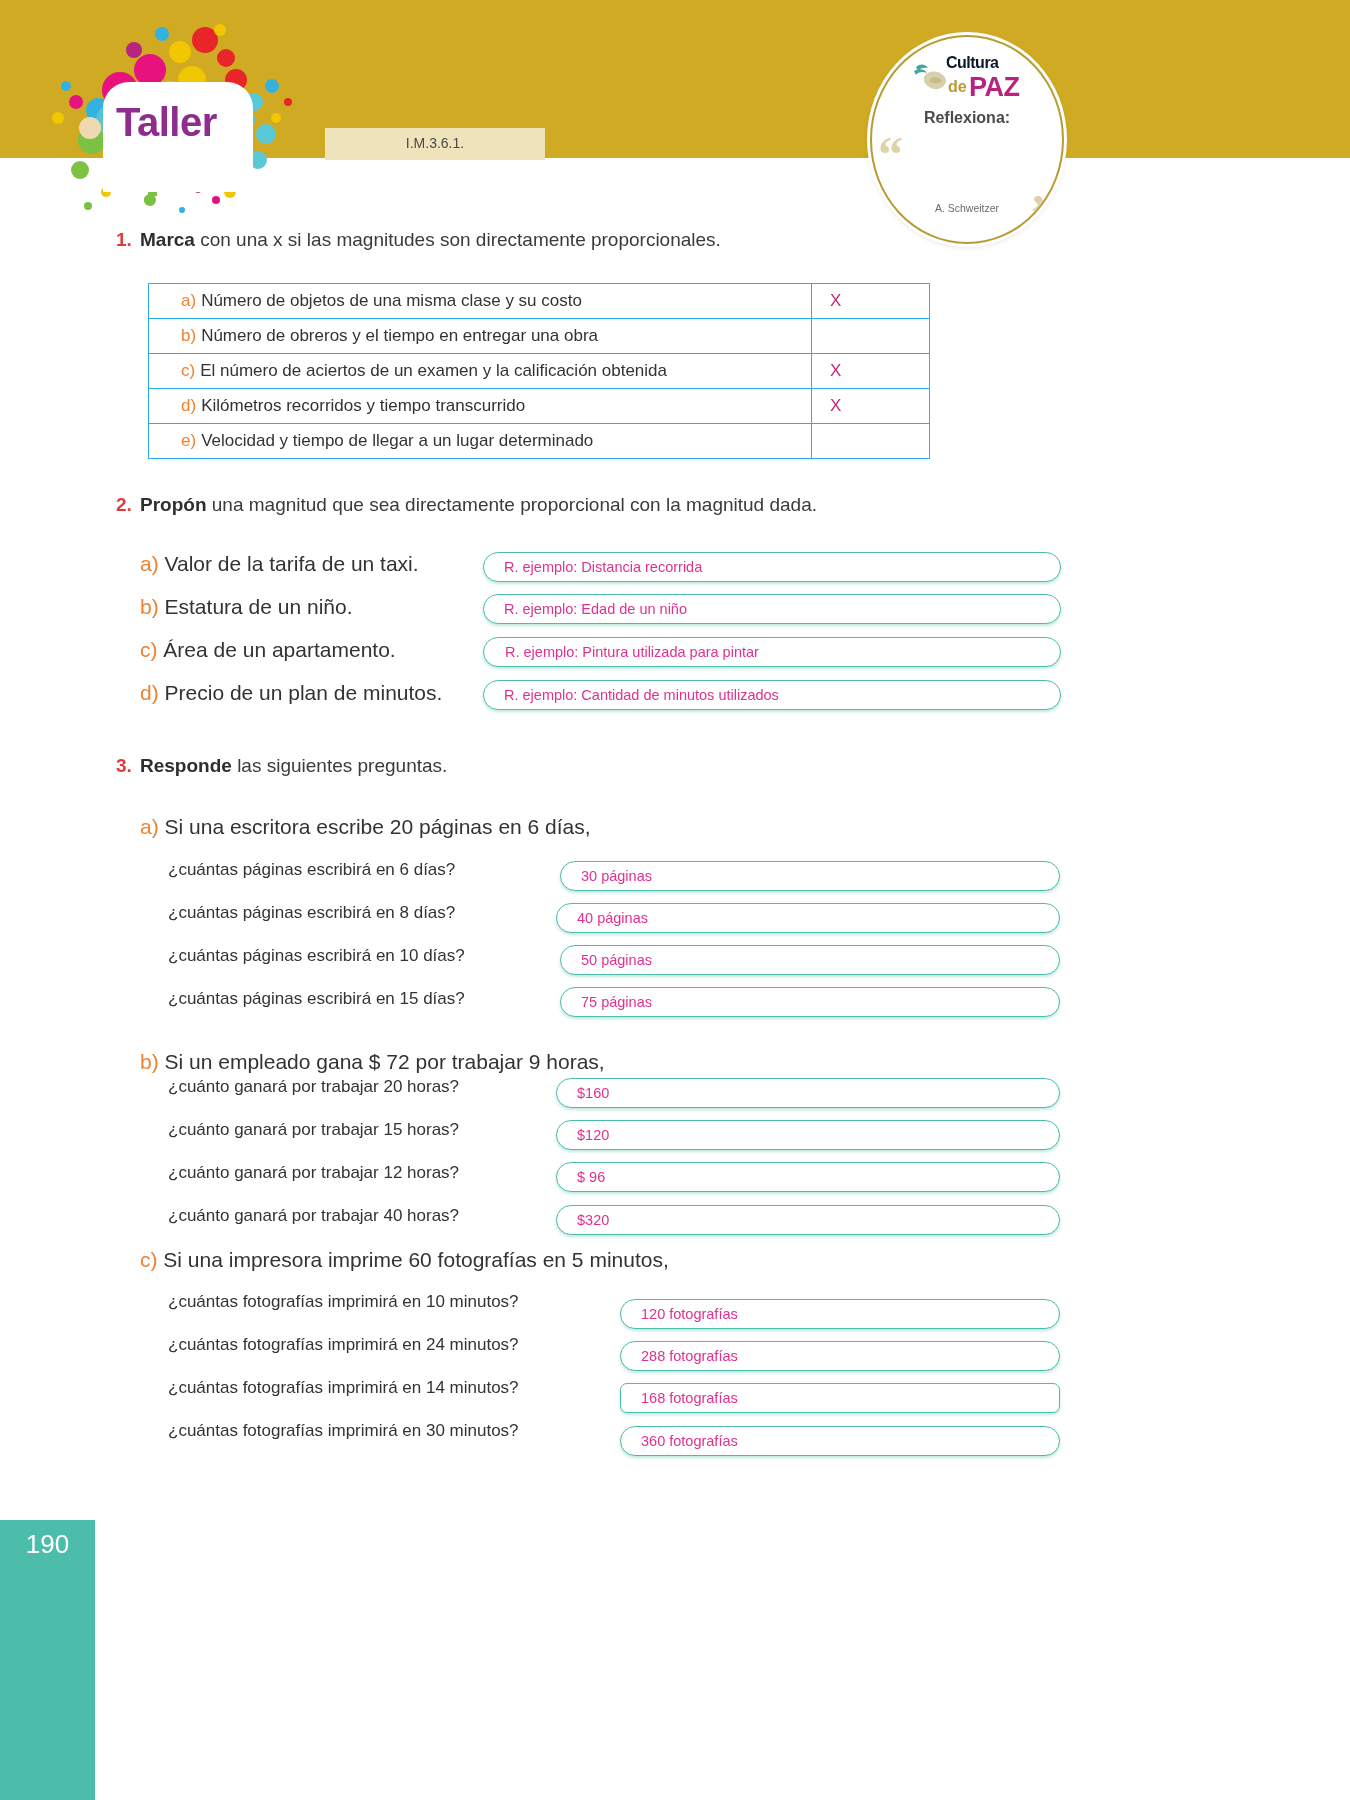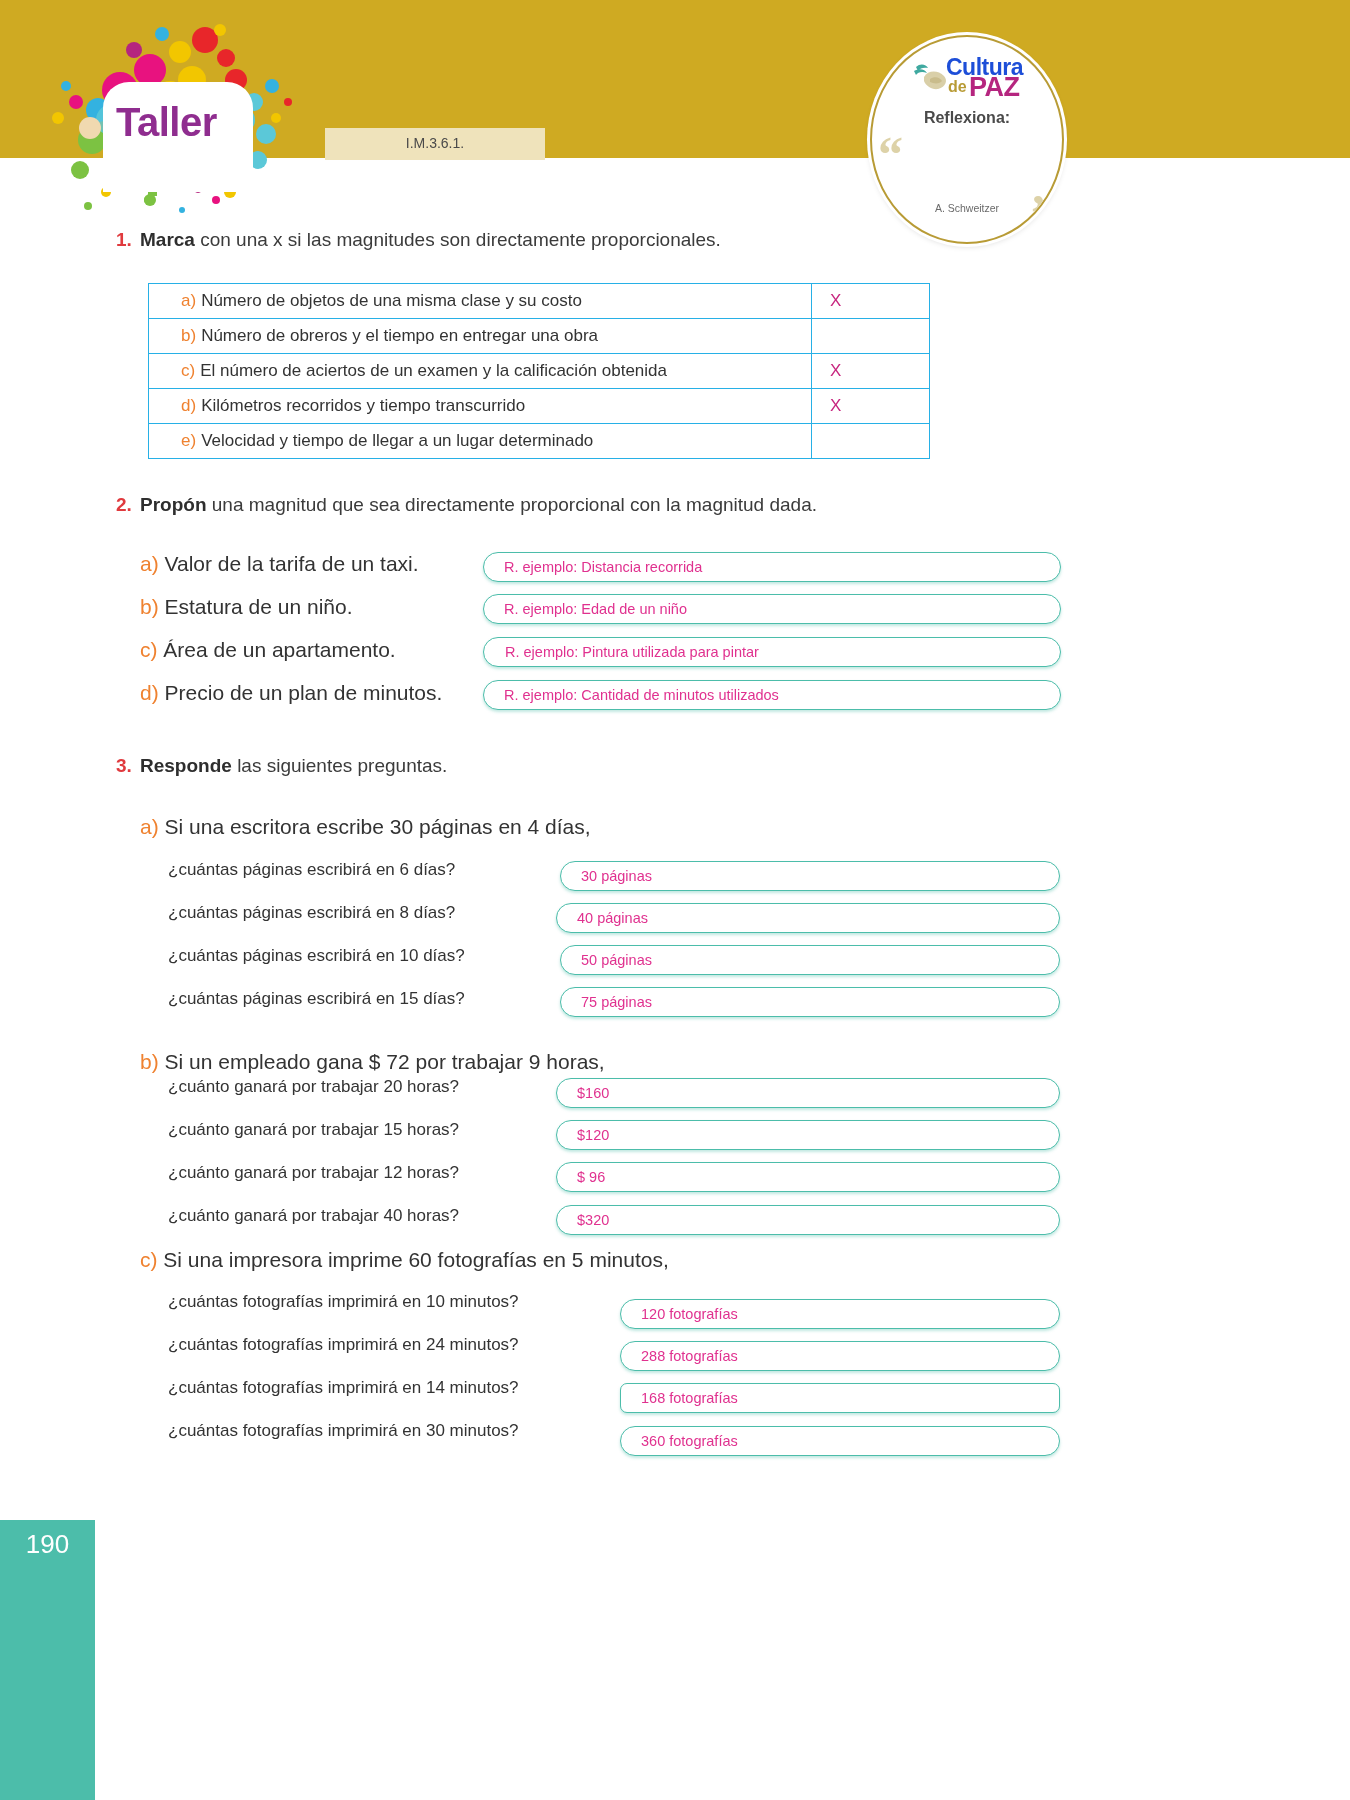--- a/index.html
+++ b/index.html
@@ -52,21 +52,21 @@
   }
   .paz-logo{
     position:absolute;left:0;top:16px;width:190px;height:48px;
     text-align:center;
   }
   .dove{
     position:absolute;left:38px;top:4px;width:40px;height:40px;
   }
   .paz-cultura{
     position:absolute;left:74px;top:1px;
-    font-size:23px;font-weight:bold;color:#1d4ed8;letter-spacing:-0.5px;
+    font-size:16px;font-weight:bold;color:#0f172a;letter-spacing:-0.5px;
   }
   .paz-de{
     position:absolute;left:76px;top:25px;
     font-size:16px;font-weight:bold;color:#b89b35;
   }
   .paz-paz{
     position:absolute;left:97px;top:19px;
     font-size:27px;font-weight:bold;color:#b5257f;letter-spacing:-0.5px;
   }
   .paz-reflexiona{
@@ -309,21 +309,21 @@
   <span>R. ejemplo: Cantidad de minutos utilizados</span>
 </div>
 
 <div class="ex-num" style="left:116px;top:755px;">3.</div>
 <div class="ex-title" style="left:140px;top:755px;">
   <b>Responde</b><span> las siguientes preguntas.</span>
 </div>
 
 <div class="q" style="left:140px;top:815px;">
   <span class="ltr">a)</span>
-  <span>Si una escritora escribe 30 páginas en 4 días,</span>
+  <span>Si una escritora escribe 20 páginas en 6 días,</span>
 </div>
 <div class="sub-q" style="left:168px;top:860px;">¿cuántas páginas escribirá en 6 días?</div>
 <div class="pill" style="left:560px;top:861px;width:500px;">
     <span>30 páginas</span>
   </div>
 <div class="sub-q" style="left:168px;top:903px;">¿cuántas páginas escribirá en 8 días?</div>
 <div class="pill" style="left:556px;top:903px;width:504px;">
     <span>40 páginas</span>
   </div>
 <div class="sub-q" style="left:168px;top:946px;">¿cuántas páginas escribirá en 10 días?</div>

